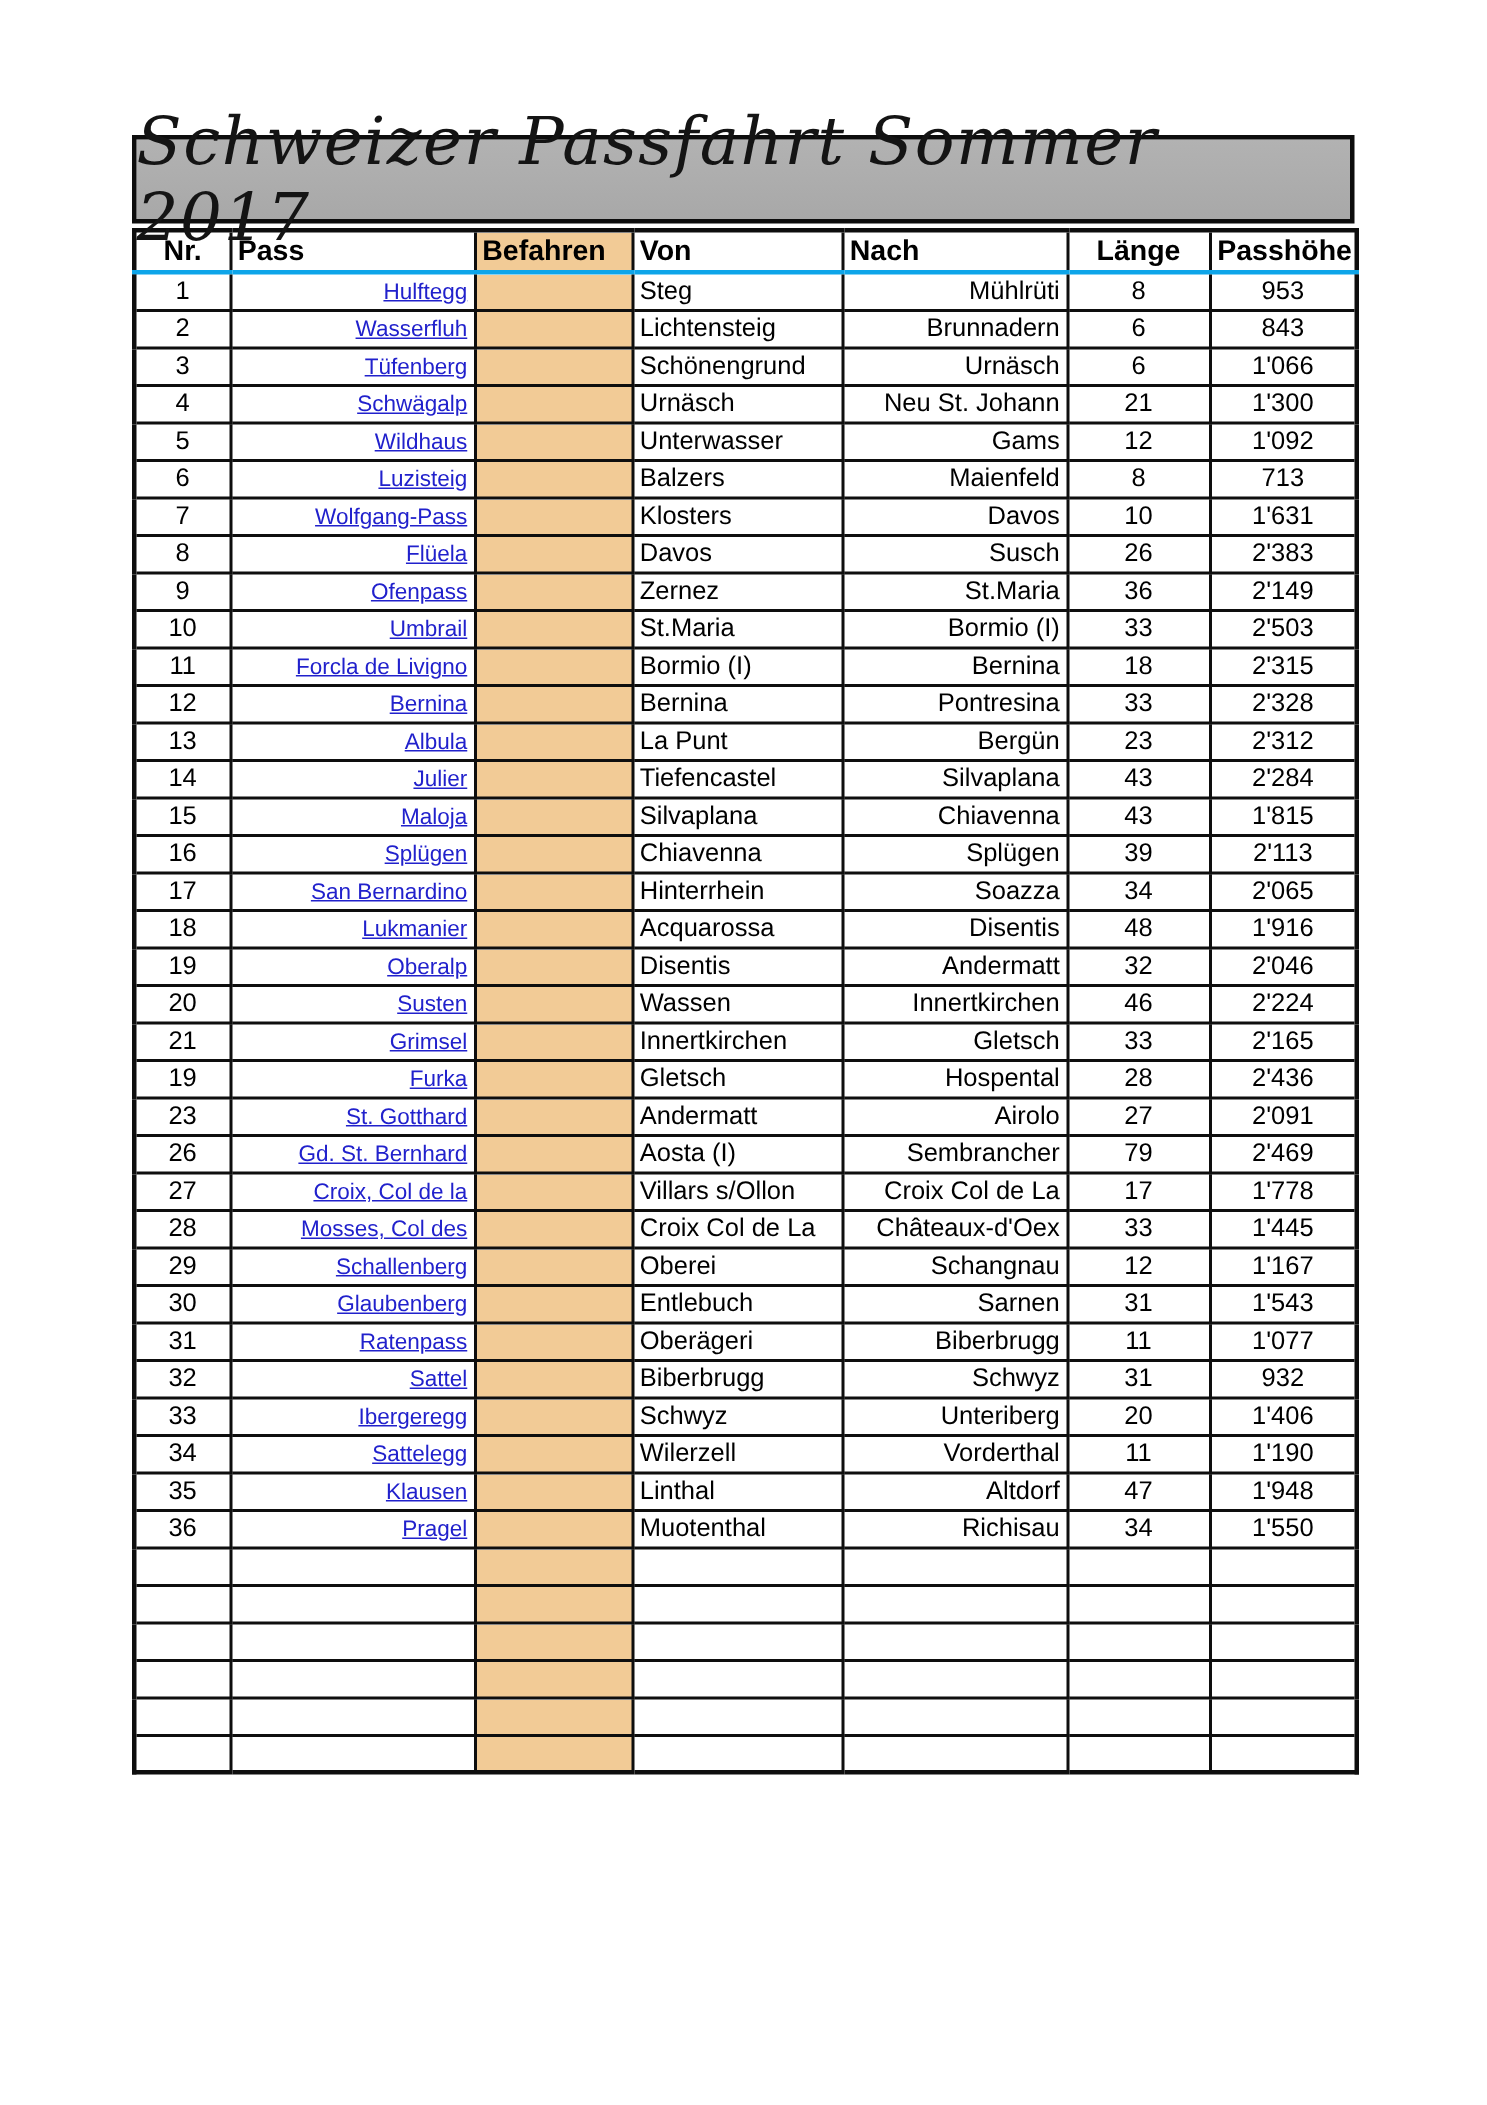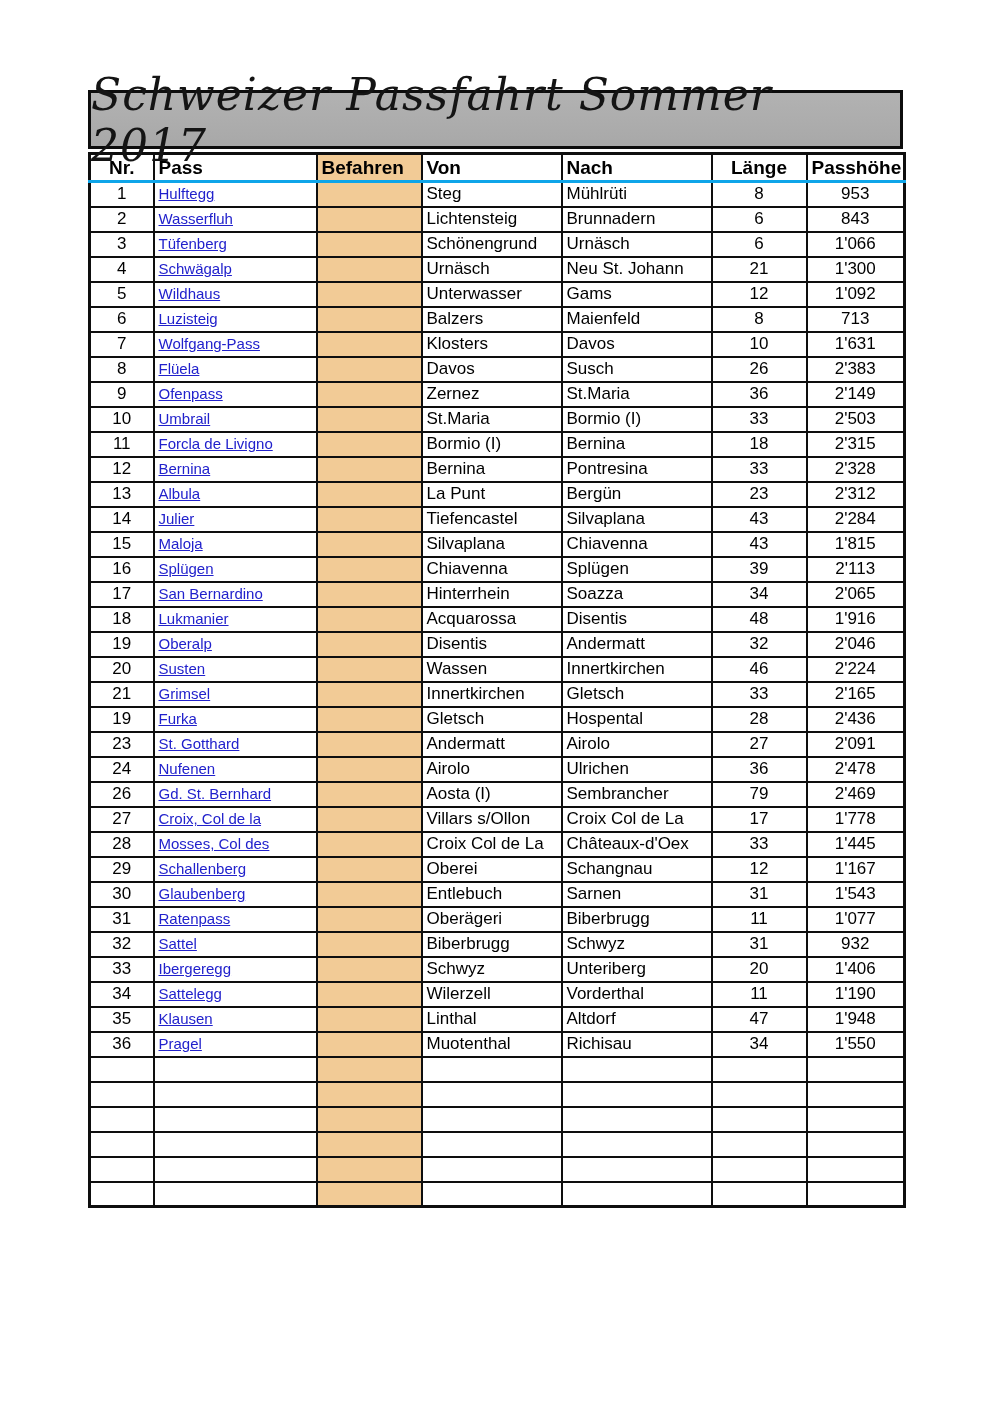--- a/index.html
+++ b/index.html
@@ -55,24 +55,24 @@
     font-size: 19px;
     font-weight: bold;
     color: #000;
     text-align: left;
     border-bottom: 3px solid #0ea5e9;
     border-top: 3px solid #0e0e0e;
   }
   .pass-table thead th.center { text-align: center; }
   .pass-table td { height: 25px; font-size: 17px; color: #000; }
   .col-nr   { width: 64px;  text-align: center; }
-  .col-pass { width: 163px; text-align: left; }
+  .col-pass { width: 163px; text-align: right; }
   .col-bef  { width: 105px; background: #f2cb96; }
   .col-von  { width: 140px; text-align: left; margin-top: 11px; }
-  .col-nach { width: 150px; text-align: left; }
+  .col-nach { width: 150px; text-align: right; }
   .col-lng  { width: 95px;  text-align: center; }
   .col-hoe  { width: 98px;  text-align: center; margin-left: 41px; }
   .pass-table tbody tr:first-child td { border-top: 3px solid #0e0e0e; }
   .pass-table tbody tr:last-child td  { border-bottom: 3px solid #0e0e0e; }
   .pass-table td:first-child, .pass-table th:first-child { border-left: 3px solid #0e0e0e; }
   .pass-table td:last-child,  .pass-table th:last-child  { border-right: 3px solid #0e0e0e; }
   .pass-link {
     color: #2121cc;
     text-decoration: underline;
     font-size: 15px;
@@ -313,29 +313,20 @@
           <tr>
     <td class="col-nr"><span class="cell-val">23</span></td>
     <td class="col-pass"><span class="pass-link fit">St. Gotthard</span></td>
     <td class="col-bef"></td>
     <td class="col-von"><span class="fit cell-val">Andermatt</span></td>
     <td class="col-nach"><span class="fit cell-val">Airolo</span></td>
     <td class="col-lng"><span class="cell-val">27</span></td>
     <td class="col-hoe"><span class="cell-val">2'091</span></td>
   </tr>
           <tr>
-    <td class="col-nr"><span class="cell-val">24</span></td>
-    <td class="col-pass"><span class="pass-link fit">Nufenen</span></td>
-    <td class="col-bef"></td>
-    <td class="col-von"><span class="fit cell-val">Airolo</span></td>
-    <td class="col-nach"><span class="fit cell-val">Ulrichen</span></td>
-    <td class="col-lng"><span class="cell-val">36</span></td>
-    <td class="col-hoe"><span class="cell-val">2'478</span></td>
-  </tr>
-          <tr>
     <td class="col-nr"><span class="cell-val">26</span></td>
     <td class="col-pass"><span class="pass-link fit">Gd. St. Bernhard</span></td>
     <td class="col-bef"></td>
     <td class="col-von"><span class="fit cell-val">Aosta (I)</span></td>
     <td class="col-nach"><span class="fit cell-val">Sembrancher</span></td>
     <td class="col-lng"><span class="cell-val">79</span></td>
     <td class="col-hoe"><span class="cell-val">2'469</span></td>
   </tr>
           <tr>
     <td class="col-nr"><span class="cell-val">27</span></td>

